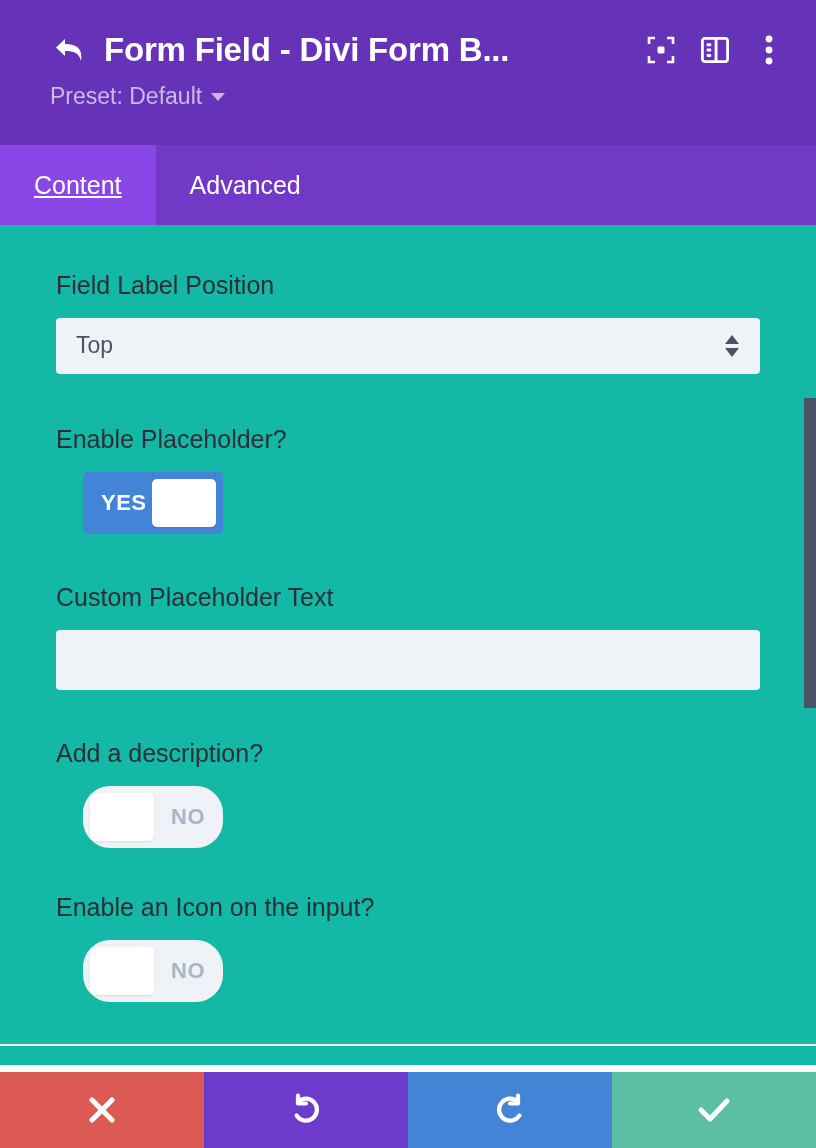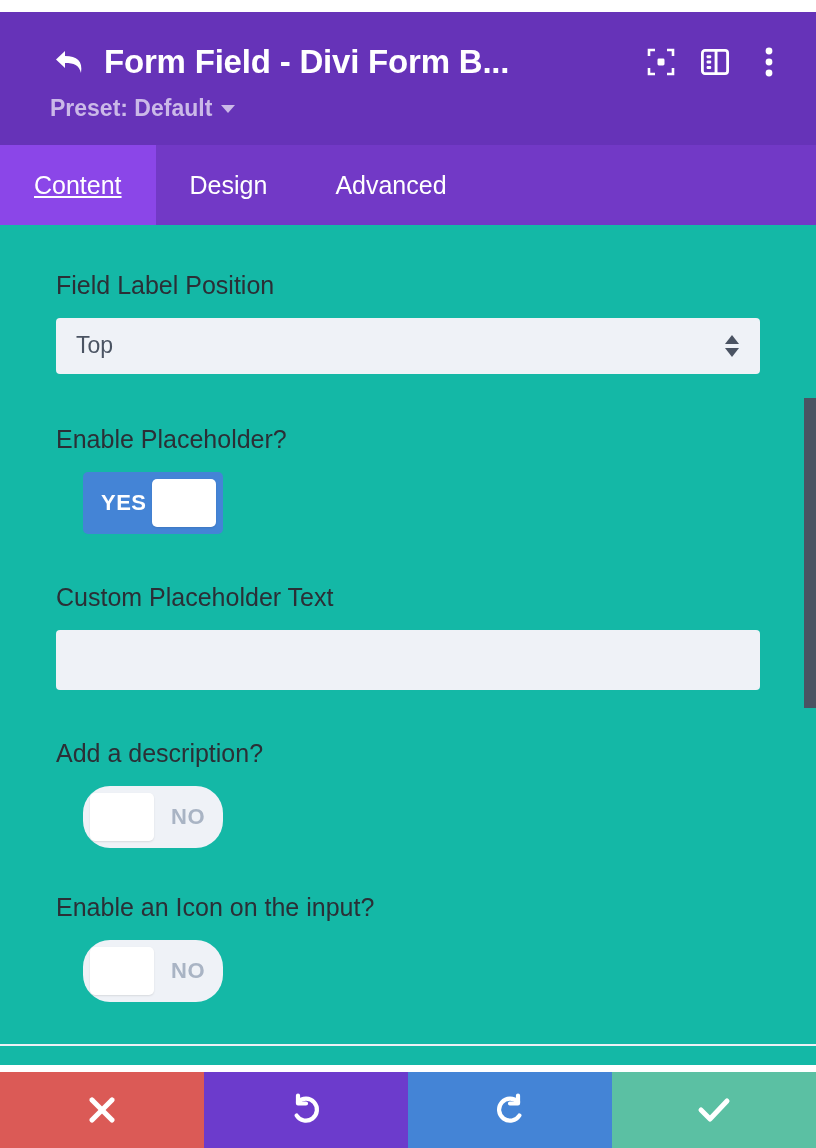--- a/index.html
+++ b/index.html
@@ -17,21 +17,21 @@
     position: relative;
     width: 816px;
     height: 1148px;
     overflow: hidden;
     background: #ffffff;
   }
 
   
   .header {
     position: absolute;
-    top: 12px; left: 0;
+    top: 0; left: 0;
     width: 816px;
     height: 186px;
     background: #6633b8;
   }
 
   .header-row {
     position: absolute;
     top: 20px; left: 0;
     width: 816px;
     height: 60px;
@@ -80,21 +80,21 @@
   .preset-row {
     position: absolute;
     top: 84px;
     left: 50px;
     display: flex;
     align-items: center;
     cursor: pointer;
   }
   .preset-label {
     font-size: 23px;
-    font-weight: 700;
+    font-weight: 400;
     color: #cbb9e8;
     line-height: 1.1;
   }
   .preset-caret {
     margin-left: 9px;
     width: 0; height: 0;
     border-left: 7px solid transparent;
     border-right: 7px solid transparent;
     border-top: 8px solid #cbb9e8;
   }
@@ -328,21 +328,20 @@
     </div>
 
     <div class="preset-row">
       <span class="preset-label">Preset: Default</span>
       <span class="preset-caret"></span>
     </div>
   </div>
 
   <div class="tabs">
     <button class="tab active">Content</button>
-    <button class="tab">Design</button>
     <button class="tab">Advanced</button>
   </div>
 
   <div class="content">
 
     <div class="field-group" style="padding-top:45px;">
       <div class="field-label">Field Label Position</div>
       <div class="gap-18"></div>
       <div class="select-box">
         <span class="select-value">Top</span>

